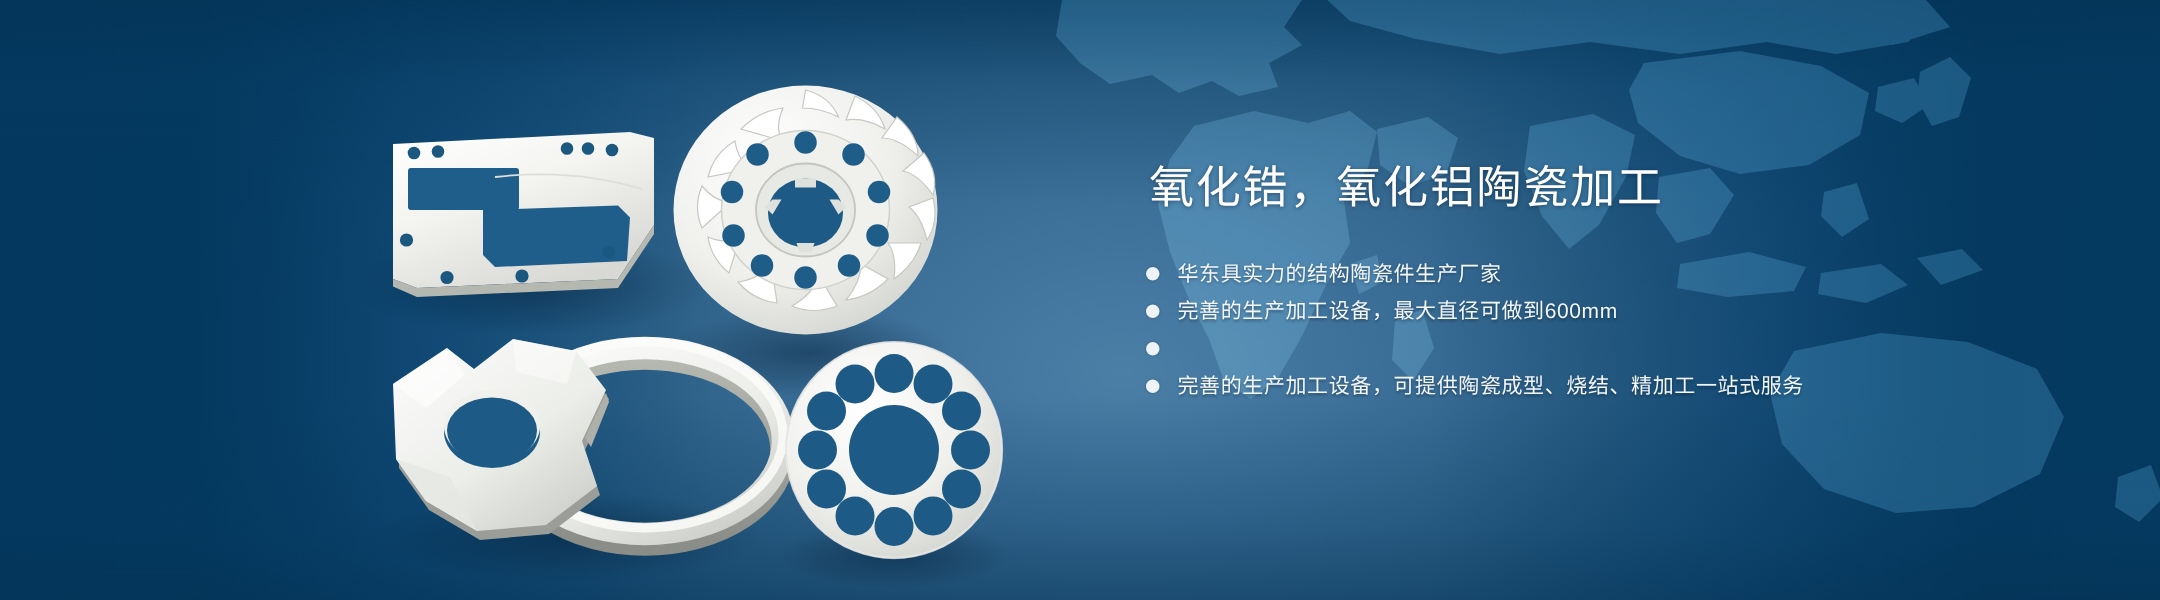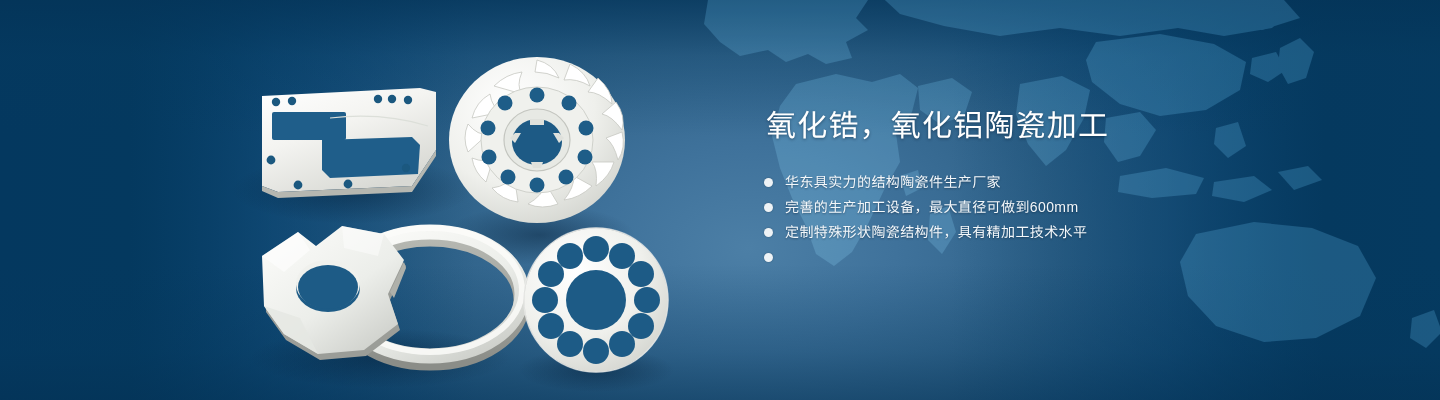--- a/index.html
+++ b/index.html
@@ -332,23 +332,23 @@
         <span class="bullet-text">华东具实力的结构陶瓷件生产厂家</span>
       </li>
 
       <li class="bullet">
         <span class="dot"></span>
         <span class="bullet-text">完善的生产加工设备，最大直径可做到600mm</span>
       </li>
 
       <li class="bullet">
         <span class="dot"></span>
-        <span class="bullet-text">定制特殊形状陶瓷结构件，具有精加工技术水平</span>
       </li>
 
       <li class="bullet">
         <span class="dot"></span>
+        <span class="bullet-text">完善的生产加工设备，可提供陶瓷成型、烧结、精加工一站式服务</span>
       </li>
 
     </ul>
   </div>
 
 </div>
 
 </body></html>

